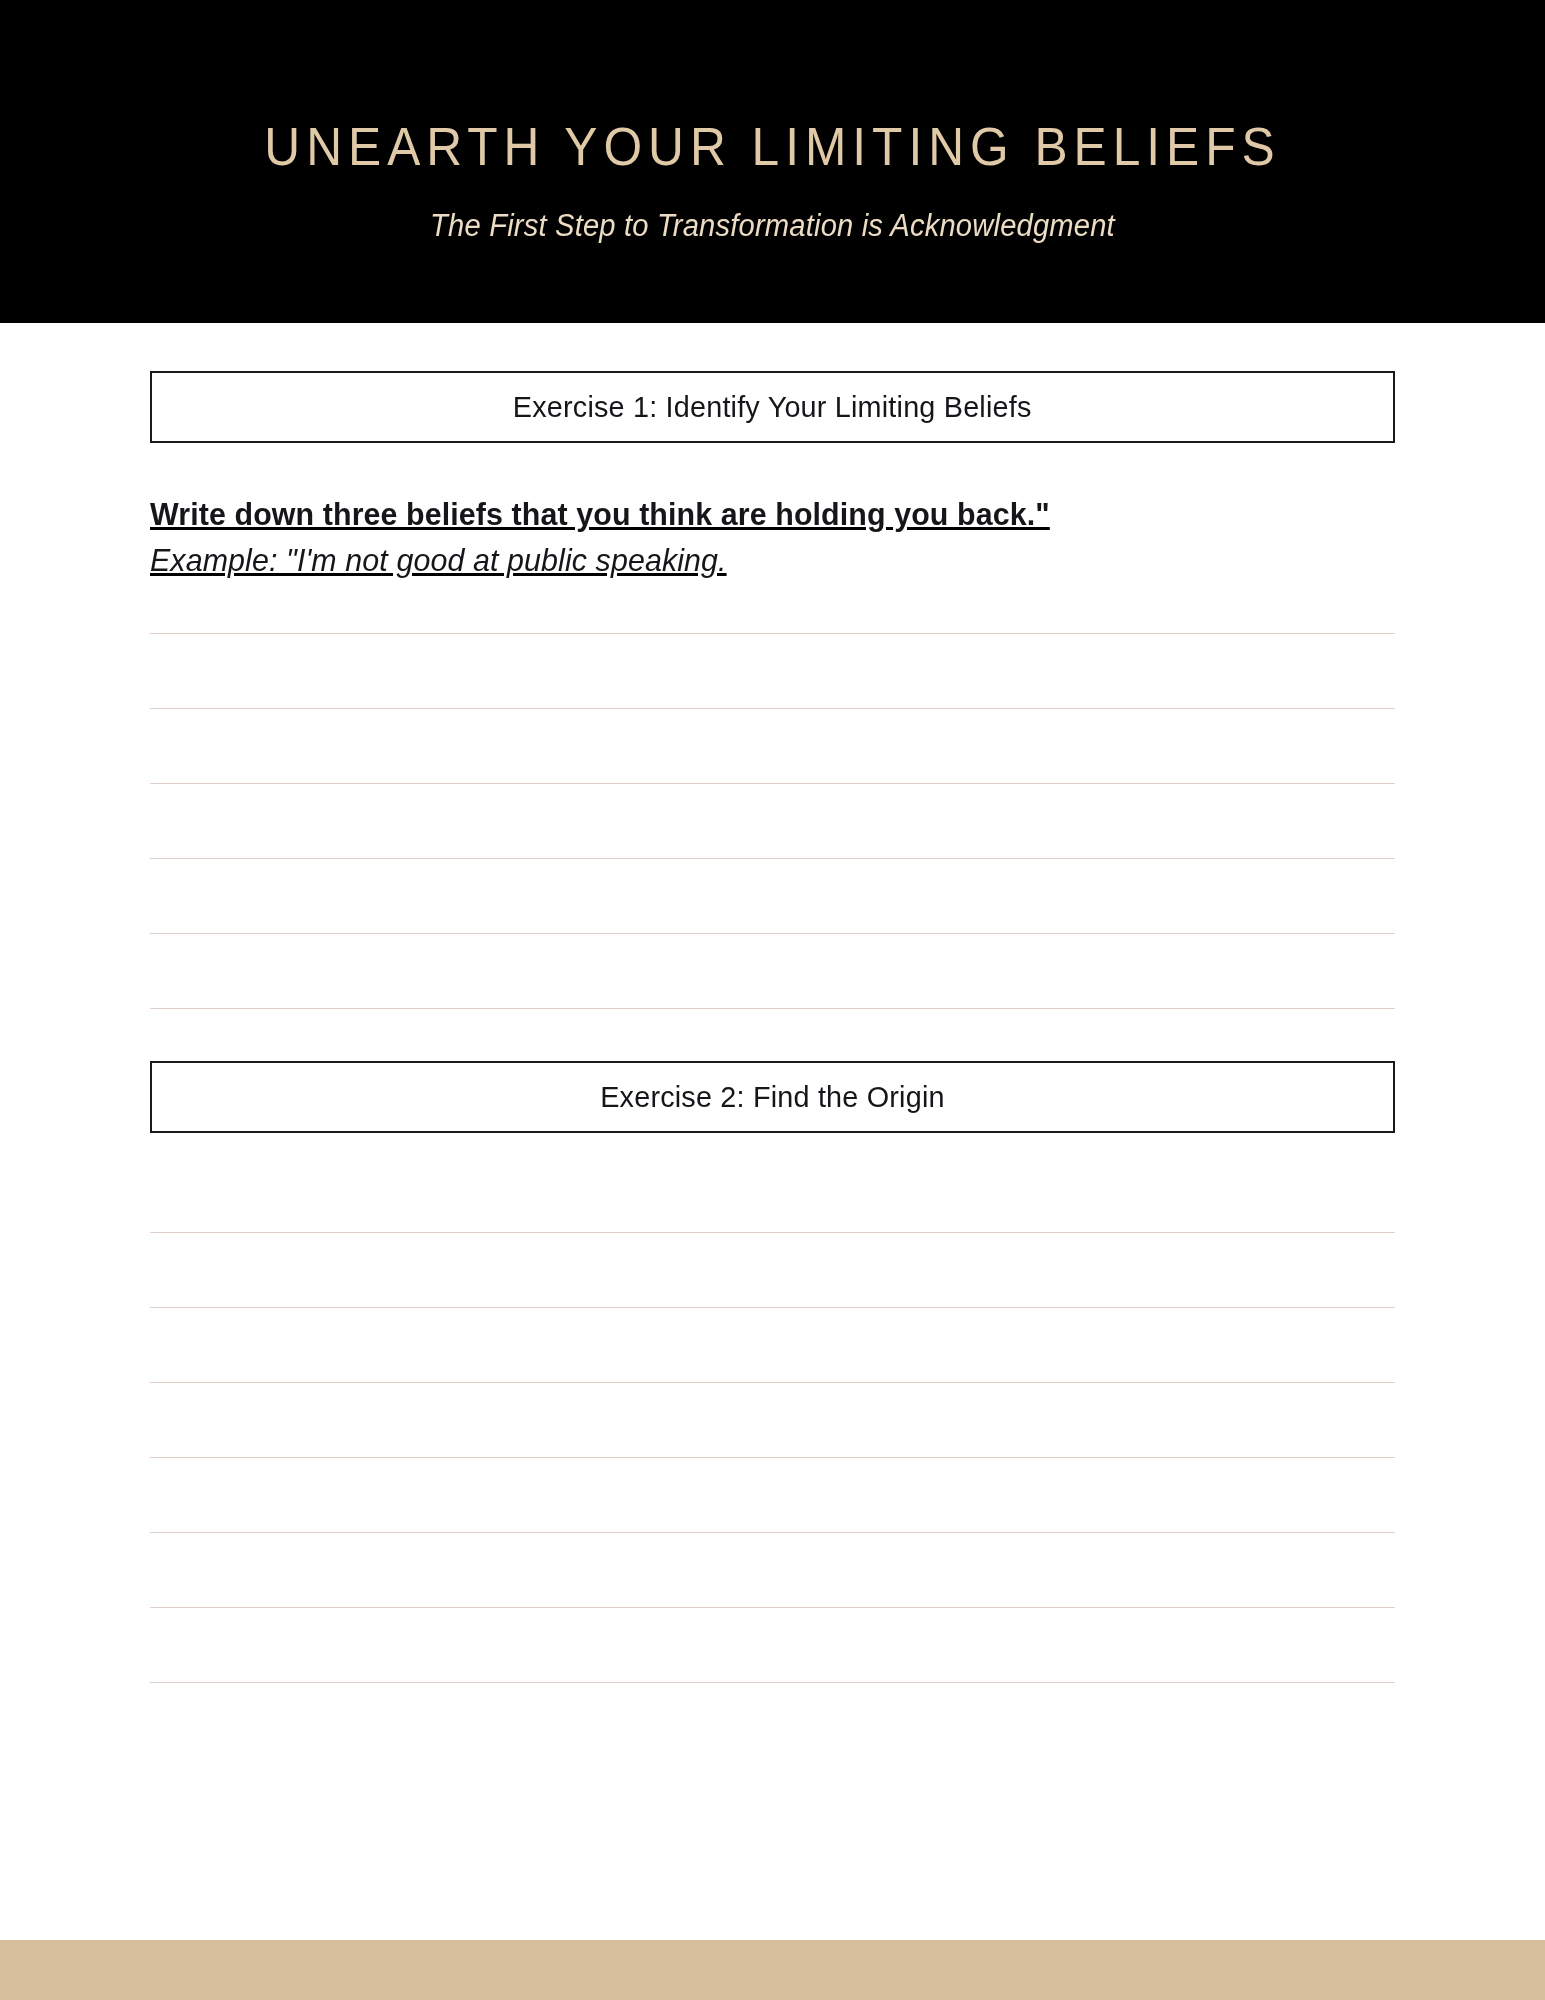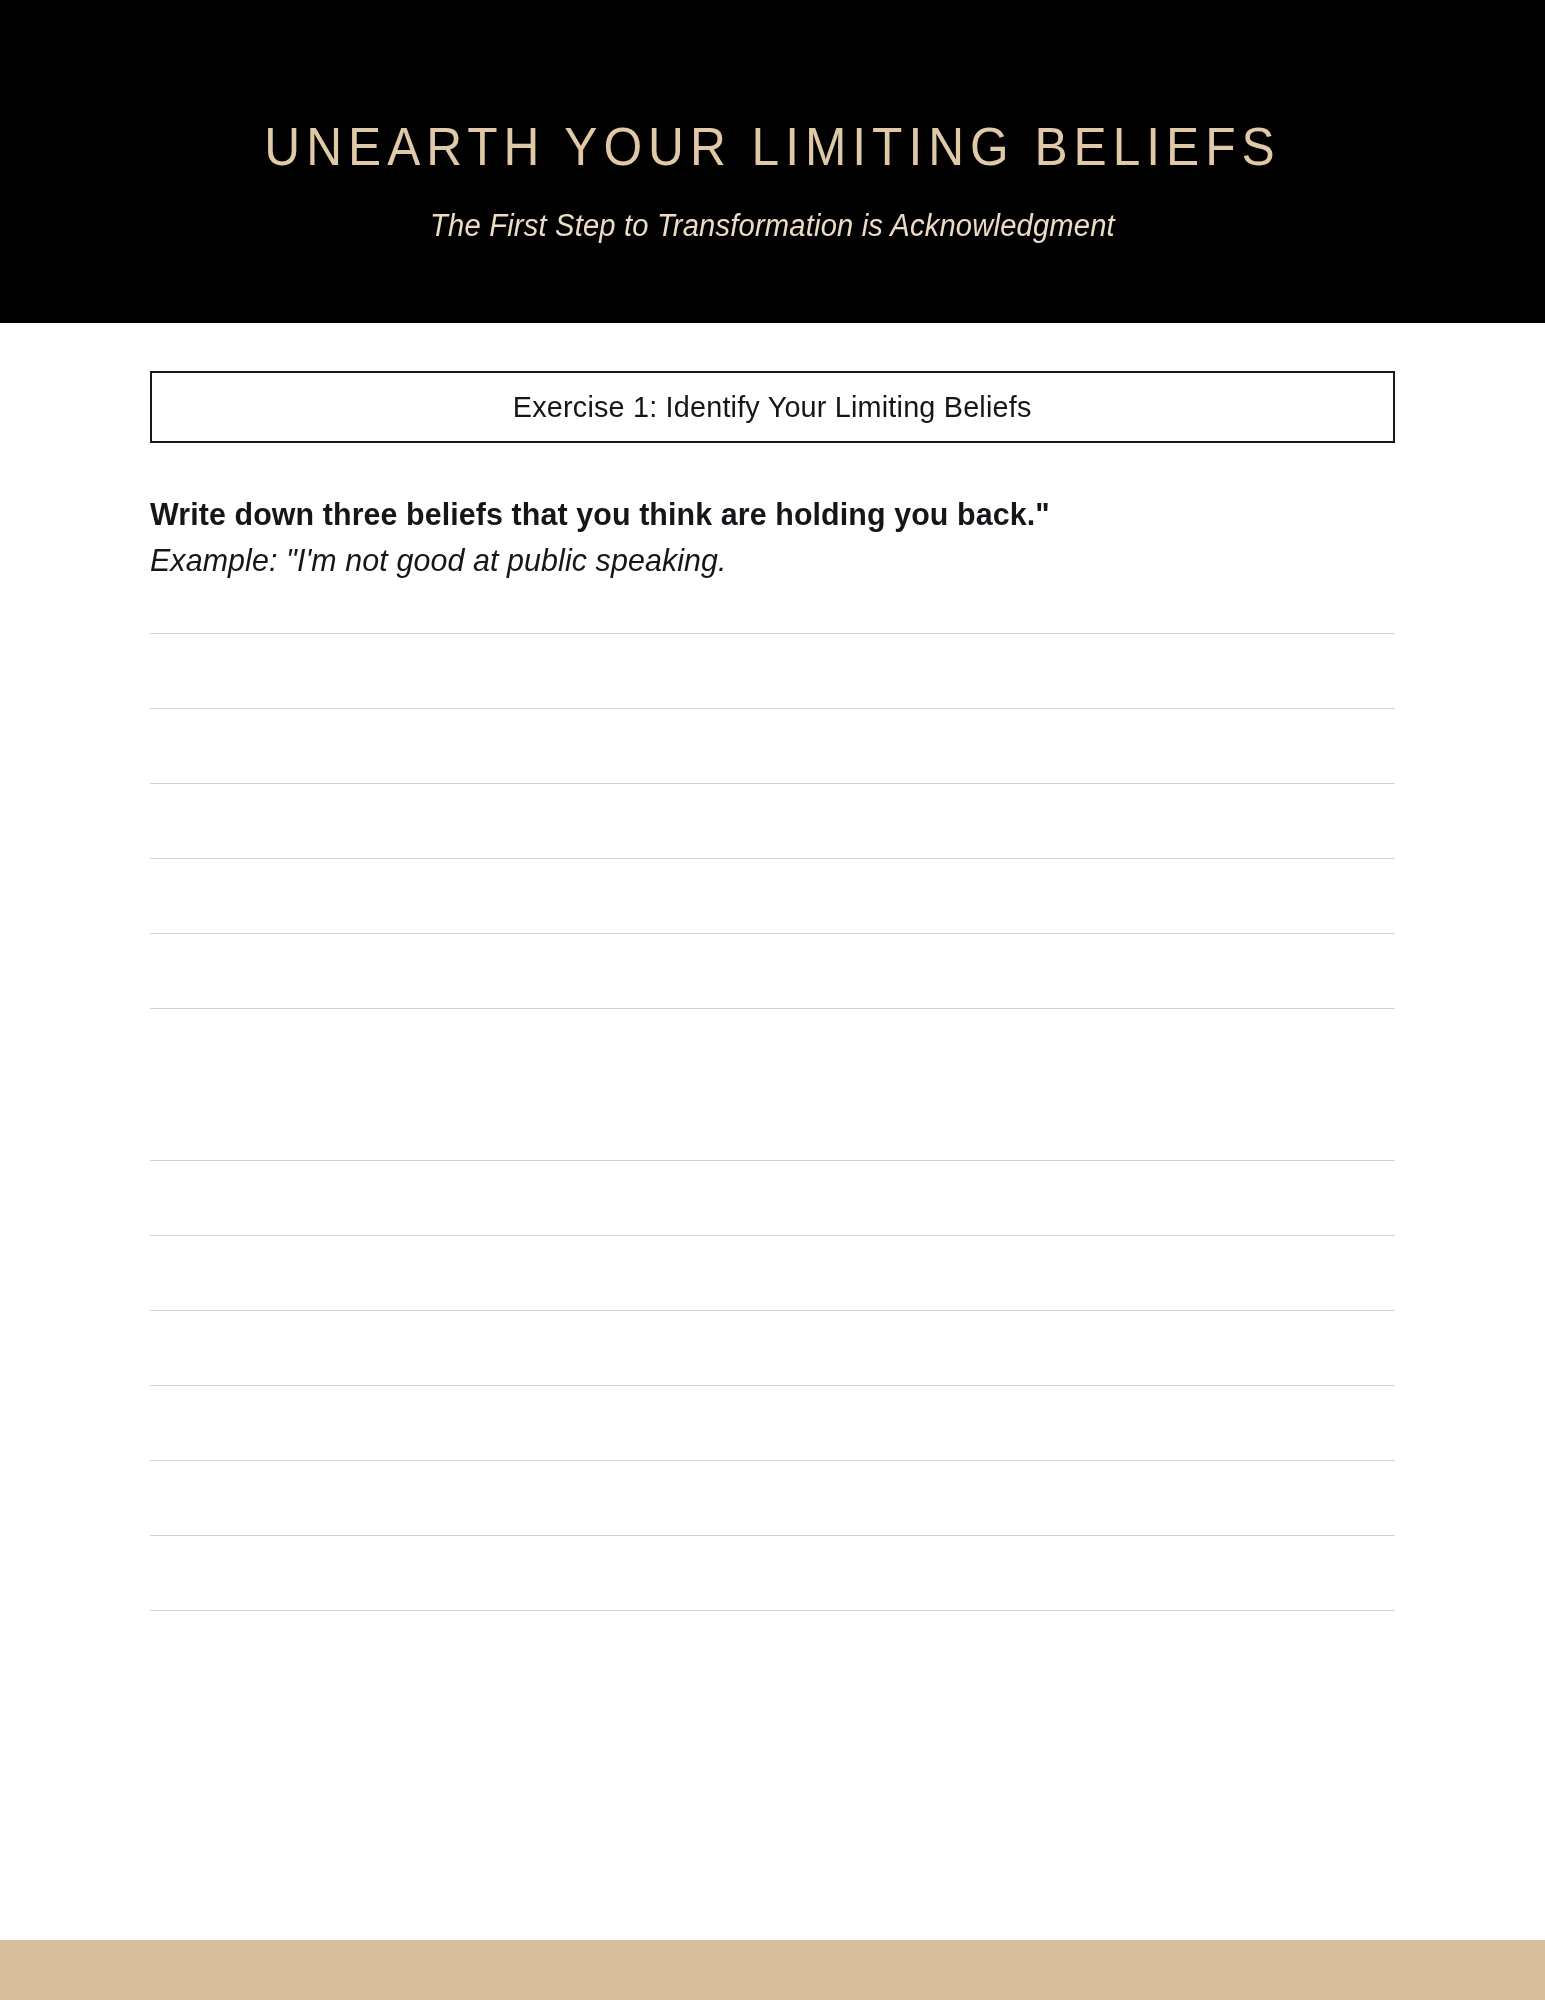--- a/index.html
+++ b/index.html
@@ -94,20 +94,21 @@
     font-size: 30px;
     font-weight: 400;
     letter-spacing: 0.2px;
     transform: scaleX(0.96);
     white-space: nowrap;
   }
 
   
   .prompt-block {
     width: 1245px;
+    text-decoration: underline;
   }
 
   .prompt-line {
     color: #15161a;
     font-family: "Liberation Sans Narrow", "Liberation Sans", sans-serif;
     font-size: 31.5px;
     font-weight: 700;
     line-height: 46px;
     letter-spacing: 0.1px;
     white-space: nowrap;
@@ -189,20 +190,23 @@
       <div class="rule-gap"></div>
       <div class="rule-line"></div>
       <div class="rule-gap"></div>
       <div class="rule-line"></div>
       <div class="rule-gap"></div>
       <div class="rule-line"></div>
     </div>
 
     <div class="sp-rules-to-box"></div>
 
+    <div class="exercise-box">
+      <span class="exercise-box-label">Exercise 2: Find the Origin</span>
+    </div>
 
     <div class="sp-box-to-text-2"></div>
 
 
     <div class="sp-text-to-rules-2"></div>
 
     <div class="rules">
       <div class="rule-line"></div>
       <div class="rule-gap"></div>
       <div class="rule-line"></div>

